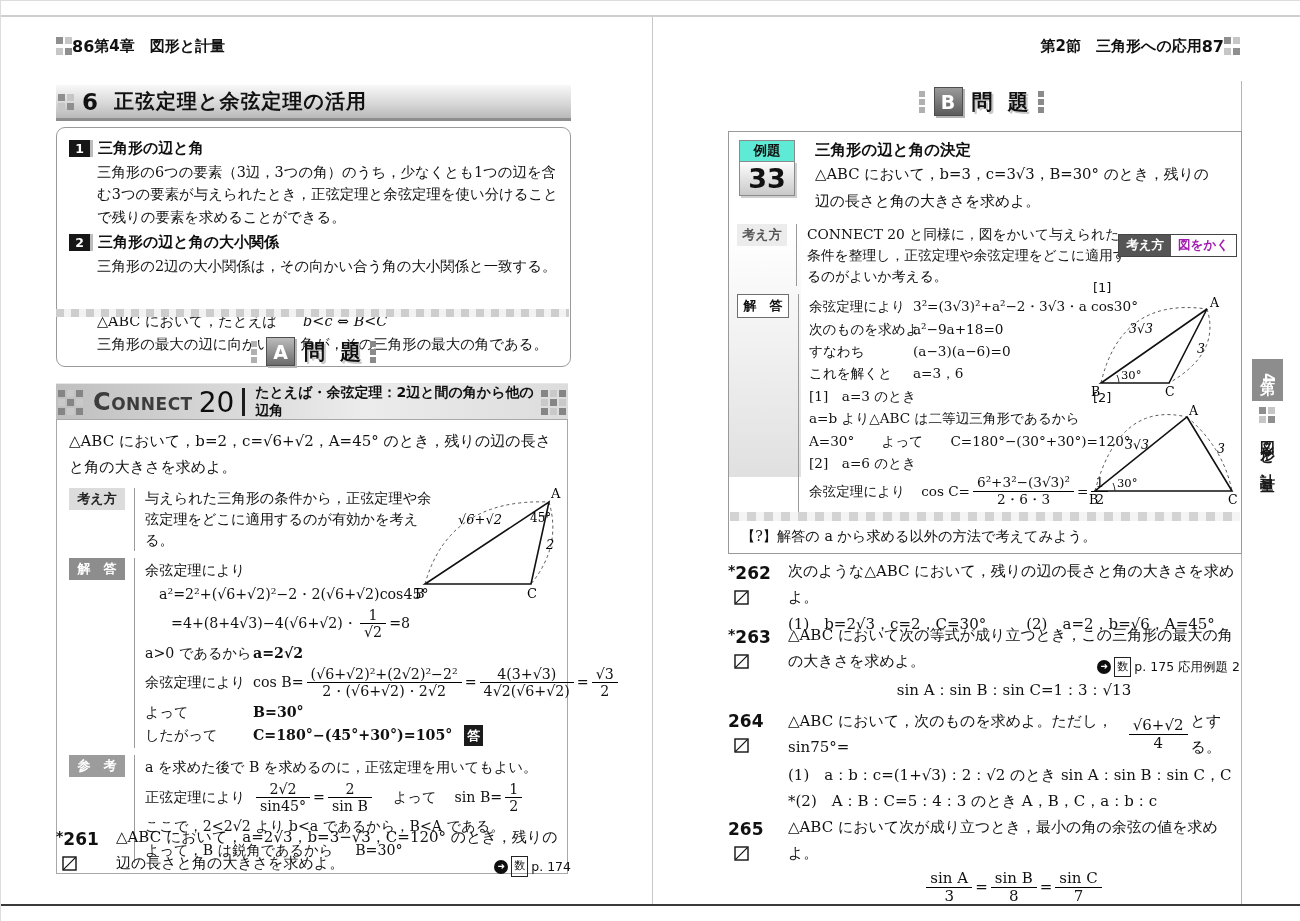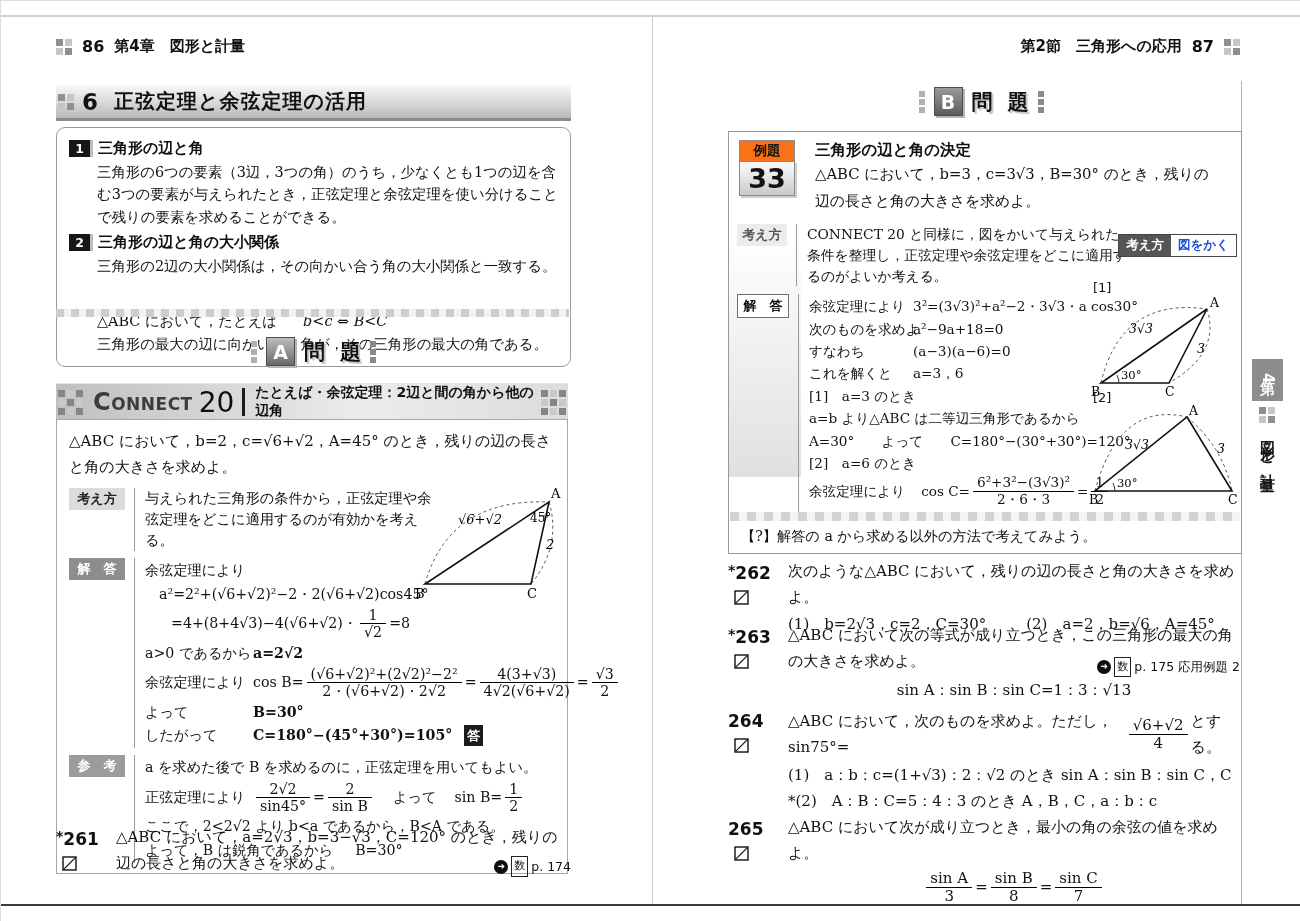--- a/index.html
+++ b/index.html
@@ -14,21 +14,21 @@
   .sq4{display:inline-grid;grid-template-columns:7px 7px;grid-gap:2px;vertical-align:-2px;}
   .sq4 i{width:7px;height:7px;background:#8f8f8f;}
   .sq4 i:nth-child(2),.sq4 i:nth-child(3){background:#c6c6c6;}
   .sq9{display:inline-grid;grid-template-columns:repeat(3,7px);grid-gap:2px;}
   .sq9 i{width:7px;height:7px;background:#858585;}
   .sq9 i:nth-child(even){background:#c9c9c9;}
   .page{position:absolute;top:0;height:921px;}
   .pgL{left:55px;width:515px;}
   .pgR{left:715px;width:530px;}
   
-  .phead{position:absolute;top:36px;font-family:"DejaVu Sans",sans-serif;font-weight:bold;font-size:15px;display:flex;align-items:center;gap:10px;}
+  .phead{position:absolute;top:36px;font-family:"DejaVu Sans",sans-serif;font-weight:bold;font-size:15px;display:flex;gap:0;}
   .phead .pno{font-size:16px;}
   
   .secbar{position:absolute;top:84px;left:0;width:515px;height:33px;background:linear-gradient(180deg,#f8f8f8 0%,#d8d8d8 55%,#b9b9b9 100%);border-bottom:3px solid #8d8d8d;display:flex;align-items:center;}
   .secbar .sq4{margin:0 8px 0 2px;}
   .secnum{font-family:"DejaVu Sans",sans-serif;font-weight:bold;font-size:23px;margin-right:16px;}
   .sectitle{font-family:"DejaVu Sans",sans-serif;font-weight:bold;font-size:20px;letter-spacing:1px;}
   
   .sumbox{position:absolute;top:126px;left:0;width:489px;border:1.5px solid #9a9a9a;border-radius:9px;background:#fff;padding:6px 12px 8px;}
   .item-head{display:flex;align-items:center;gap:8px;font-family:"DejaVu Sans",sans-serif;font-weight:bold;font-size:15px;margin-top:5px;}
   .numbadge{background:#161616;color:#fff;width:21px;height:17px;display:inline-flex;align-items:center;justify-content:center;font-size:12.5px;box-shadow:3px 0 0 #bdbdbd;}
@@ -83,30 +83,30 @@
   .refcircle{width:14px;height:14px;border-radius:50%;background:#0e0e0e;color:#fff;display:inline-flex;align-items:center;justify-content:center;font-size:9px;}
   .refbook{border:1px solid #222;font-size:11px;padding:0 2px;}
   .refright{position:absolute;right:0;bottom:2px;}
   .cols{display:flex;gap:40px;margin-top:2px;}
   .centered{display:flex;justify-content:center;align-items:center;margin-top:4px;}
   
   .exbox{position:absolute;top:130px;left:12px;width:512px;border:1.3px solid #999;background:#fff;}
   .exmain{position:relative;height:372px;padding:8px 8px 0 8px;overflow:hidden;}
   .exstrip{position:absolute;left:0;top:0;width:72px;height:345px;background:linear-gradient(180deg,#ffffff 0%,#ffffff 30%,#e0e0e0 100%);}
   .exbadge{position:absolute;left:10px;top:8px;width:56px;z-index:2;}
-  .exb1{font-family:"DejaVu Sans",sans-serif;font-weight:bold;font-size:13.5px;border:1px solid #8b8b8b;border-bottom:none;background:#f97316;padding:1px 4px;text-align:center;}
+  .exb1{font-family:"DejaVu Sans",sans-serif;font-weight:bold;font-size:13.5px;border:1px solid #8b8b8b;border-bottom:none;background:#5eead4;padding:1px 4px;text-align:center;}
   .exb2{font-family:"DejaVu Sans",sans-serif;font-weight:bold;font-size:27px;border:1px solid #8b8b8b;background:linear-gradient(180deg,#fdfdfd,#c9c9c9);text-align:center;padding:1px 0;box-shadow:2px 2px 0 #cfcfcf;}
   .extitle{position:relative;margin-left:78px;font-family:"DejaVu Sans",sans-serif;font-weight:bold;font-size:15.5px;z-index:1;}
   .exprob{position:relative;margin-left:78px;font-size:14.8px;line-height:1.8;width:408px;z-index:1;}
   .exkangae{position:relative;display:flex;margin-top:10px;z-index:1;align-items:flex-start;}
   .exkangae .sol-label{width:50px;background:#ececec;color:#555;}
   .exkangae .sol-body{max-width:322px;font-size:13.8px;}
   .tagwrap{position:absolute;right:4px;top:102px;display:flex;border:1.4px solid #444;font-family:"DejaVu Sans",sans-serif;font-size:12.5px;font-weight:bold;z-index:2;}
   .tag1{background:#555;color:#fff;padding:2px 7px;}
-  .tag2{background:#fff;color:#1d4ed8;padding:2px 7px;}
+  .tag2{background:#fff;color:#a21caf;padding:2px 7px;}
   .exsol{position:relative;display:flex;margin-top:8px;z-index:1;align-items:flex-start;}
   .kaito-r{border:1px solid #6e6e6e;background:#fff;color:#111;width:50px;}
   .exsol .sol-body{font-size:13.6px;max-width:372px;border-left:1.4px solid #9a9a9a;}
   .r{display:flex;align-items:center;margin:2px 0;white-space:nowrap;}
   .rl{display:inline-block;width:104px;flex:none;}
   .fig{position:absolute;width:150px;z-index:1;}
   .figlab{font-size:13px;margin-left:4px;}
   .exq{padding:6px 12px 7px;font-size:14.2px;}
   .checker-in{height:9px;margin:0 1px;background:repeating-linear-gradient(90deg,#d3d3d3 0 9px,#f4f4f4 9px 17px);}
   

